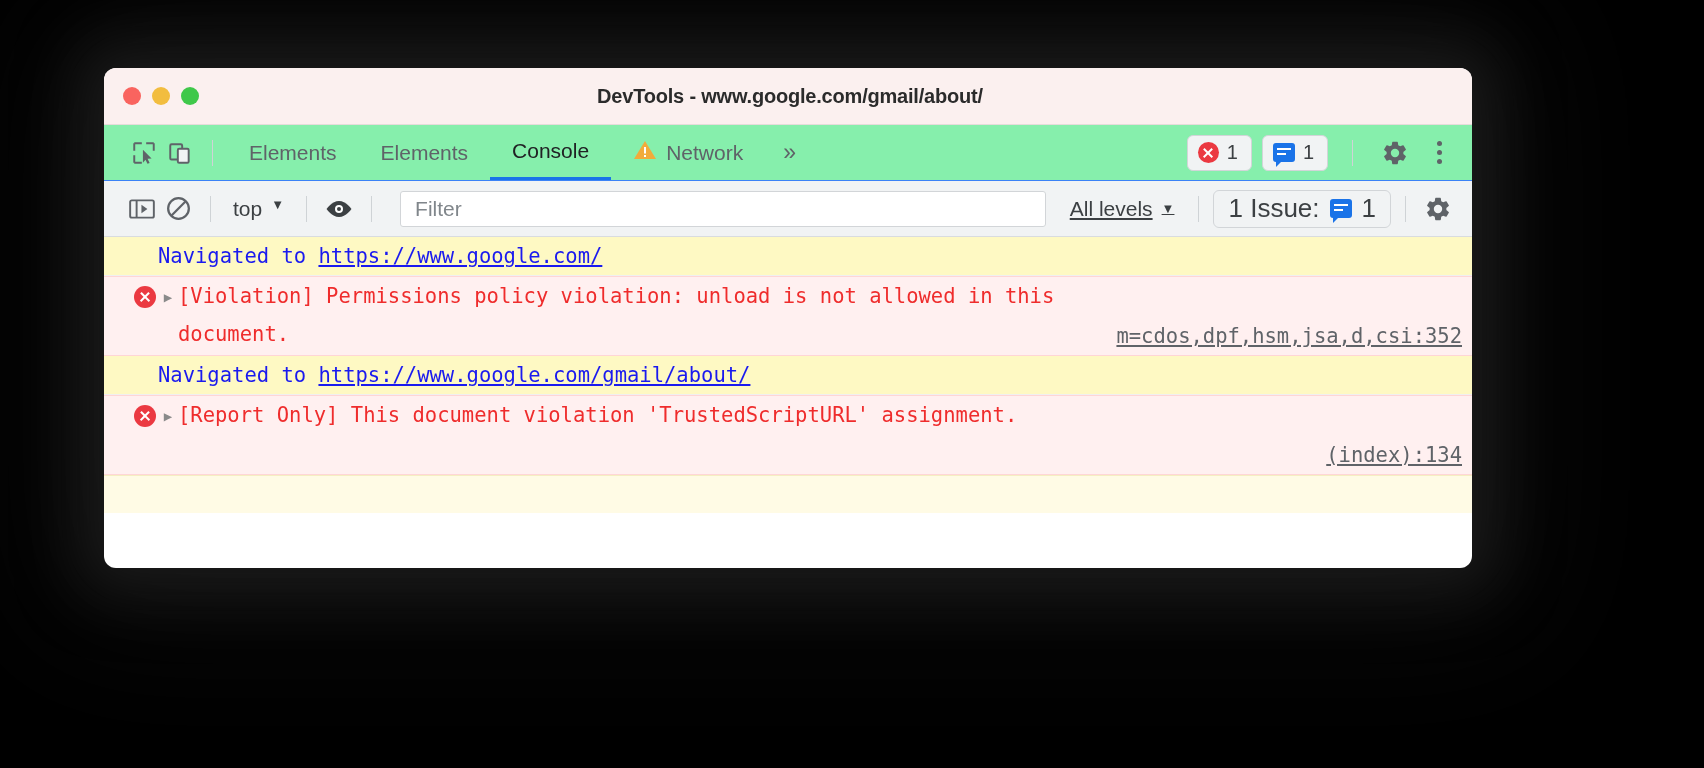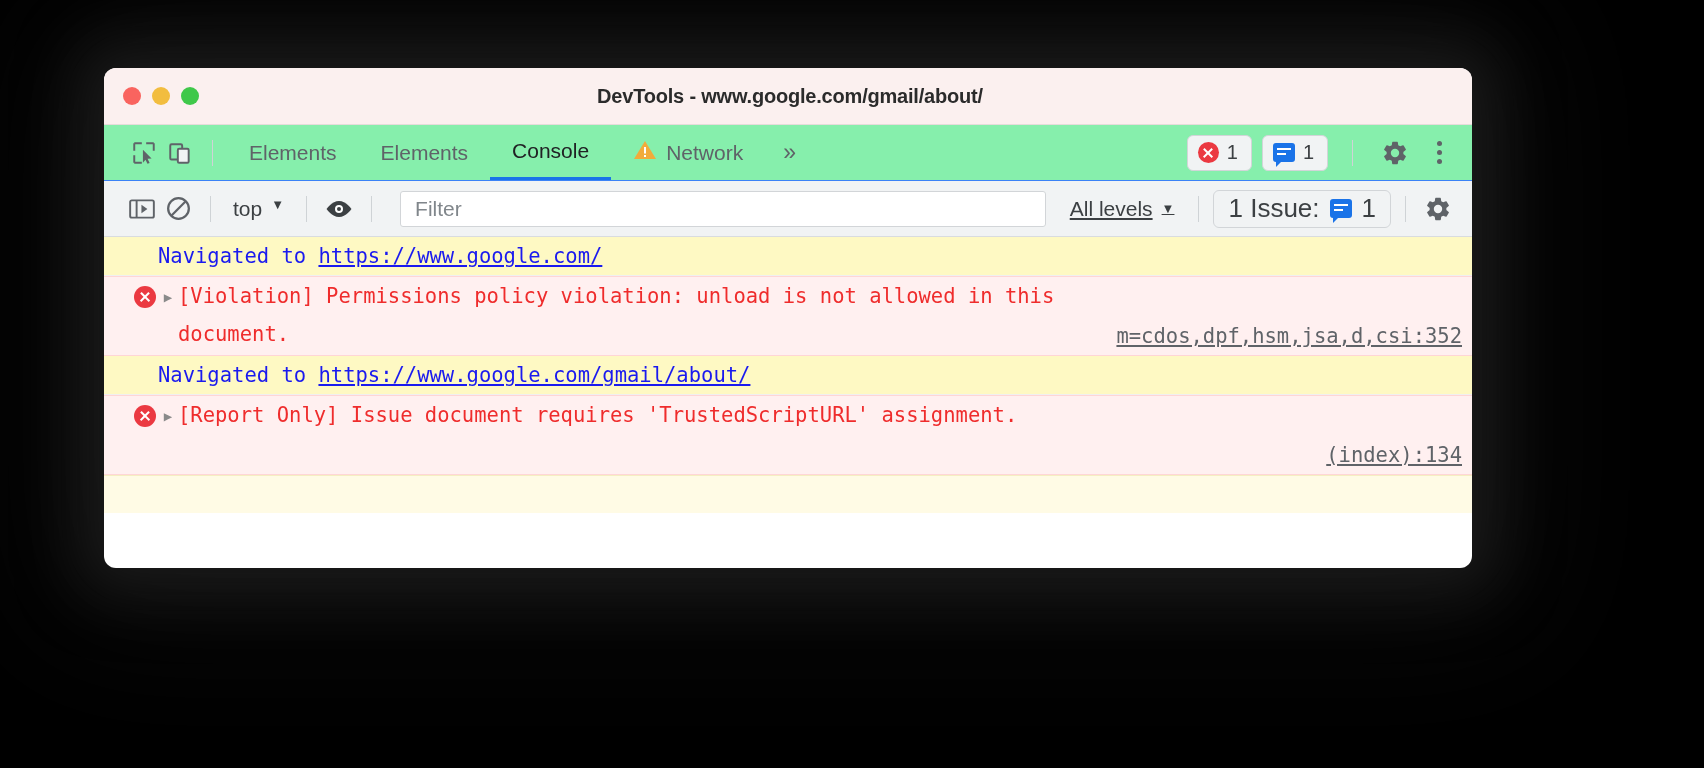--- a/index.html
+++ b/index.html
@@ -508,21 +508,21 @@
     <div class="row info">
       <div class="gutter"></div>
       <div class="msg info-text"><span>Navigated to </span><span class="link">https://www.google.com/gmail/about/</span></div>
     </div>
 
     <div class="row error">
       <div class="gutter">
         <span class="err-badge"></span>
       </div>
       <div class="disclosure">▶</div>
-      <div class="msg err-text">[Report Only] Issue document requires 'TrustedScriptURL' assignment.</div>
+      <div class="msg err-text">[Report Only] This document violation 'TrustedScriptURL' assignment.</div>
       <div class="src-link err">(index):134</div>
     </div>
 
     <div class="row warning">
       <div class="gutter"></div>
       <div class="disclosure empty">▶</div>
     </div>
 
     <div class="prompt-row">
       <div class="prompt-caret">›</div>

